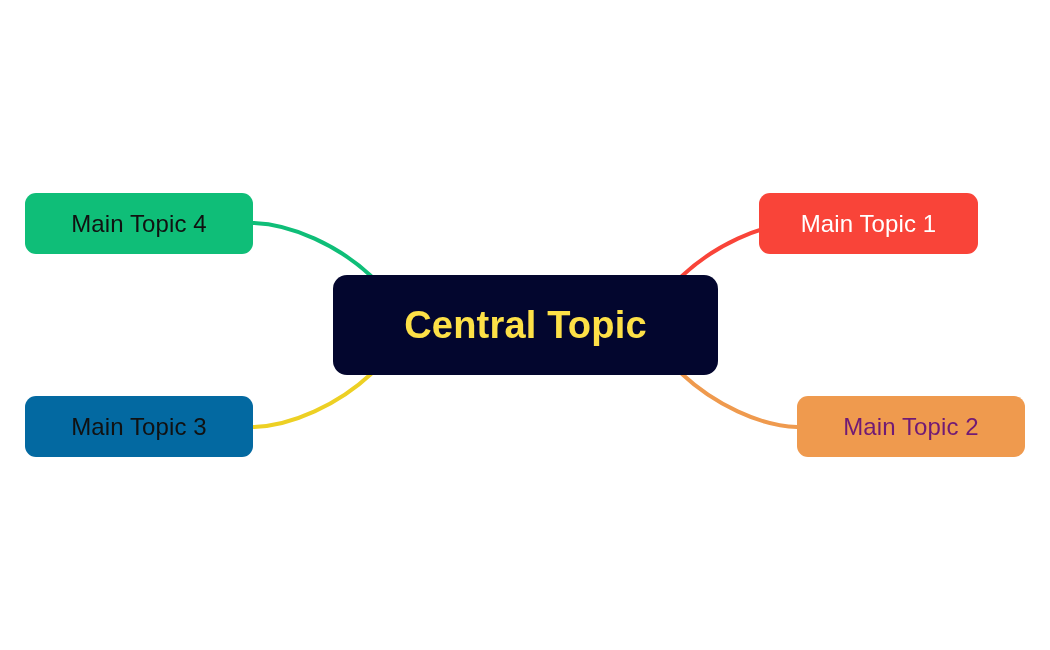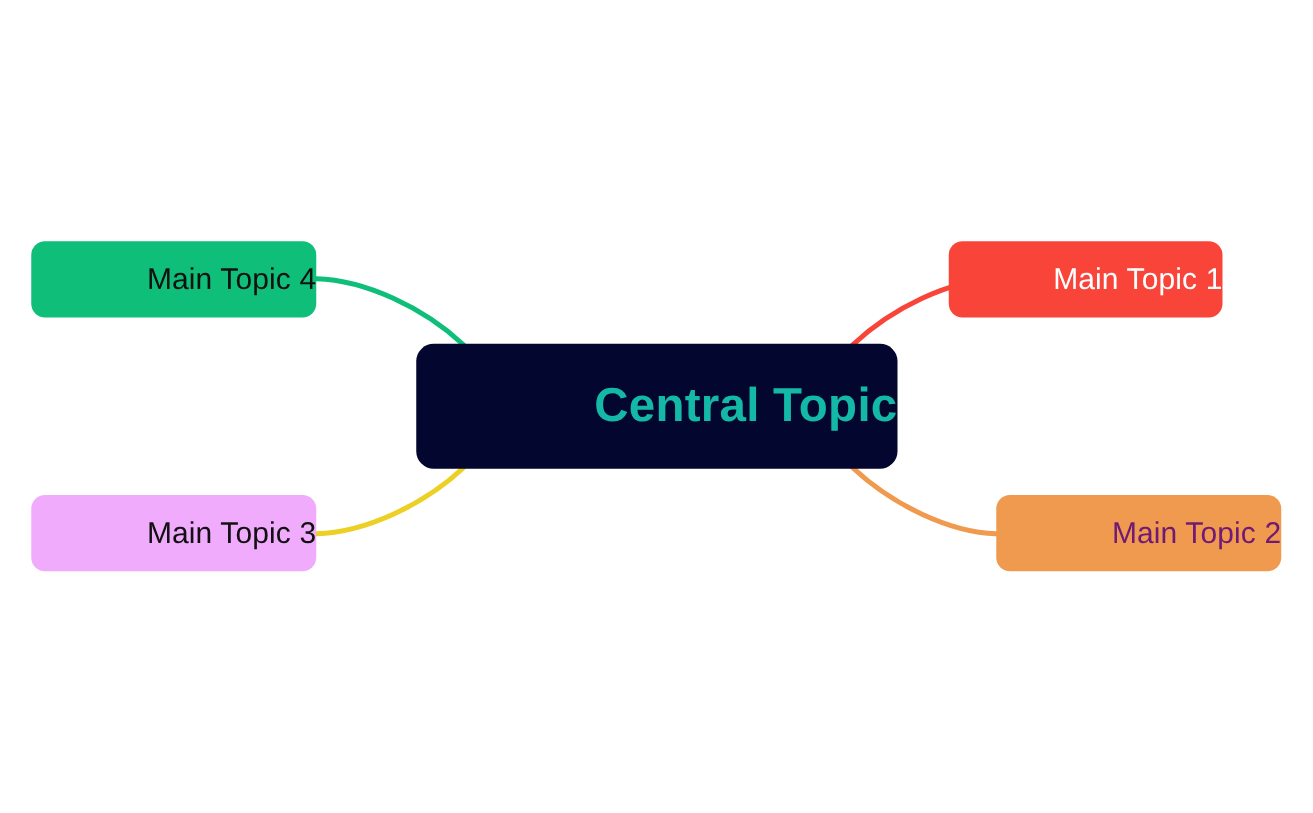--- a/index.html
+++ b/index.html
@@ -26,21 +26,21 @@
     top: 0;
     width: 1050px;
     height: 650px;
     pointer-events: none;
   }
   .node {
     position: absolute;
     box-sizing: border-box;
     display: flex;
     align-items: center;
-    justify-content: flex-end;
+    justify-content: center;
     text-align: center;
     line-height: 1;
     white-space: nowrap;
   }
   .node-central {
     border-radius: 14px;
     font-size: 38px;
     font-weight: 700;
     letter-spacing: 0.2px;
   }
@@ -55,29 +55,29 @@
 <body>
 
 <div id="canvas">
   <svg id="connectors" viewBox="0 0 1050 650" xmlns="http://www.w3.org/2000/svg">
       <path d="M 682,276 C 714,246 760,224 798,223" fill="none" stroke="#F94439" stroke-width="4" stroke-linecap="round"></path>
       <path d="M 682,374 C 714,404 760,426 797,427" fill="none" stroke="#EF9A4E" stroke-width="4" stroke-linecap="round"></path>
       <path d="M 371,374 C 339,404 292,426 253,427" fill="none" stroke="#EDD024" stroke-width="4" stroke-linecap="round"></path>
       <path d="M 371,276 C 339,246 292,224 253,223" fill="none" stroke="#0FBE78" stroke-width="4" stroke-linecap="round"></path>
     </svg>
   <div id="nodes">
-      <div class="node node-central" style="left: 333px; top: 275px; width: 385px; height: 100px; background: rgb(3, 6, 46); color: #14b8a6;">
+      <div class="node node-central" style="left: 333px; top: 275px; width: 385px; height: 100px; background: rgb(3, 6, 46); color: #fde047;">
         <span>Central Topic</span>
       </div>
       <div class="node node-topic" style="left: 759px; top: 193px; width: 219px; height: 61px; background: rgb(249, 68, 57); color: #ffffff;">
         <span>Main Topic 1</span>
       </div>
       <div class="node node-topic" style="left: 797px; top: 396px; width: 228px; height: 61px; background: rgb(239, 154, 78); color: #701a75;">
         <span>Main Topic 2</span>
       </div>
-      <div class="node node-topic" style="left: 25px; top: 396px; width: 228px; height: 61px; background: #f0abfc; color: rgb(17, 17, 17);">
+      <div class="node node-topic" style="left: 25px; top: 396px; width: 228px; height: 61px; background: #0369a1; color: rgb(17, 17, 17);">
         <span>Main Topic 3</span>
       </div>
       <div class="node node-topic" style="left: 25px; top: 193px; width: 228px; height: 61px; background: rgb(15, 190, 120); color: rgb(17, 17, 17);">
         <span>Main Topic 4</span>
       </div>
     </div>
 </div>
 
 </body></html>

